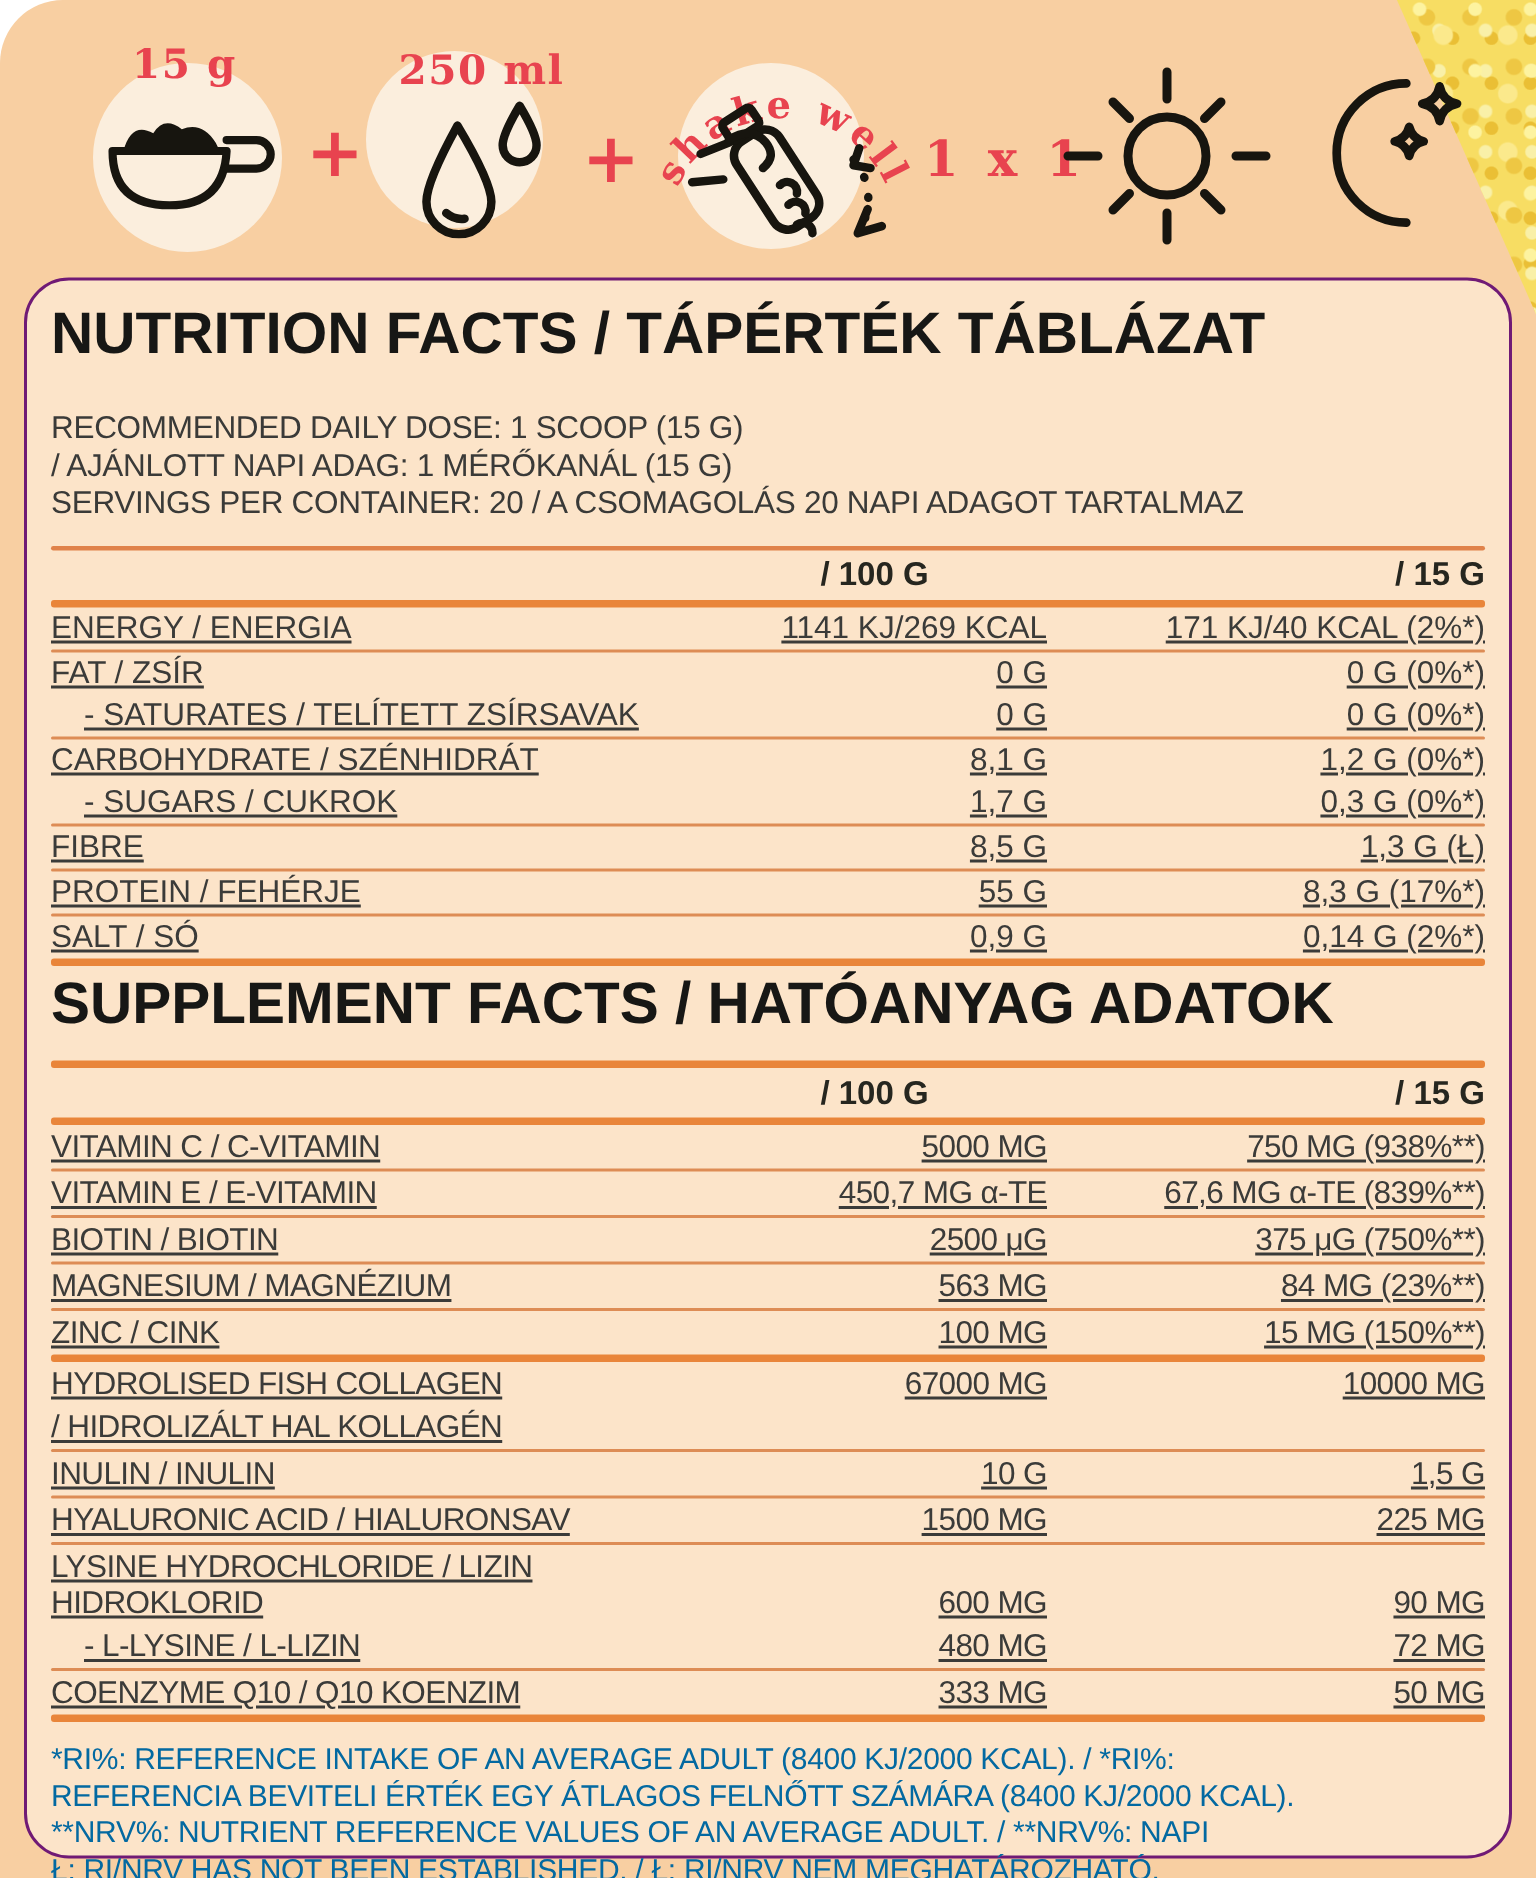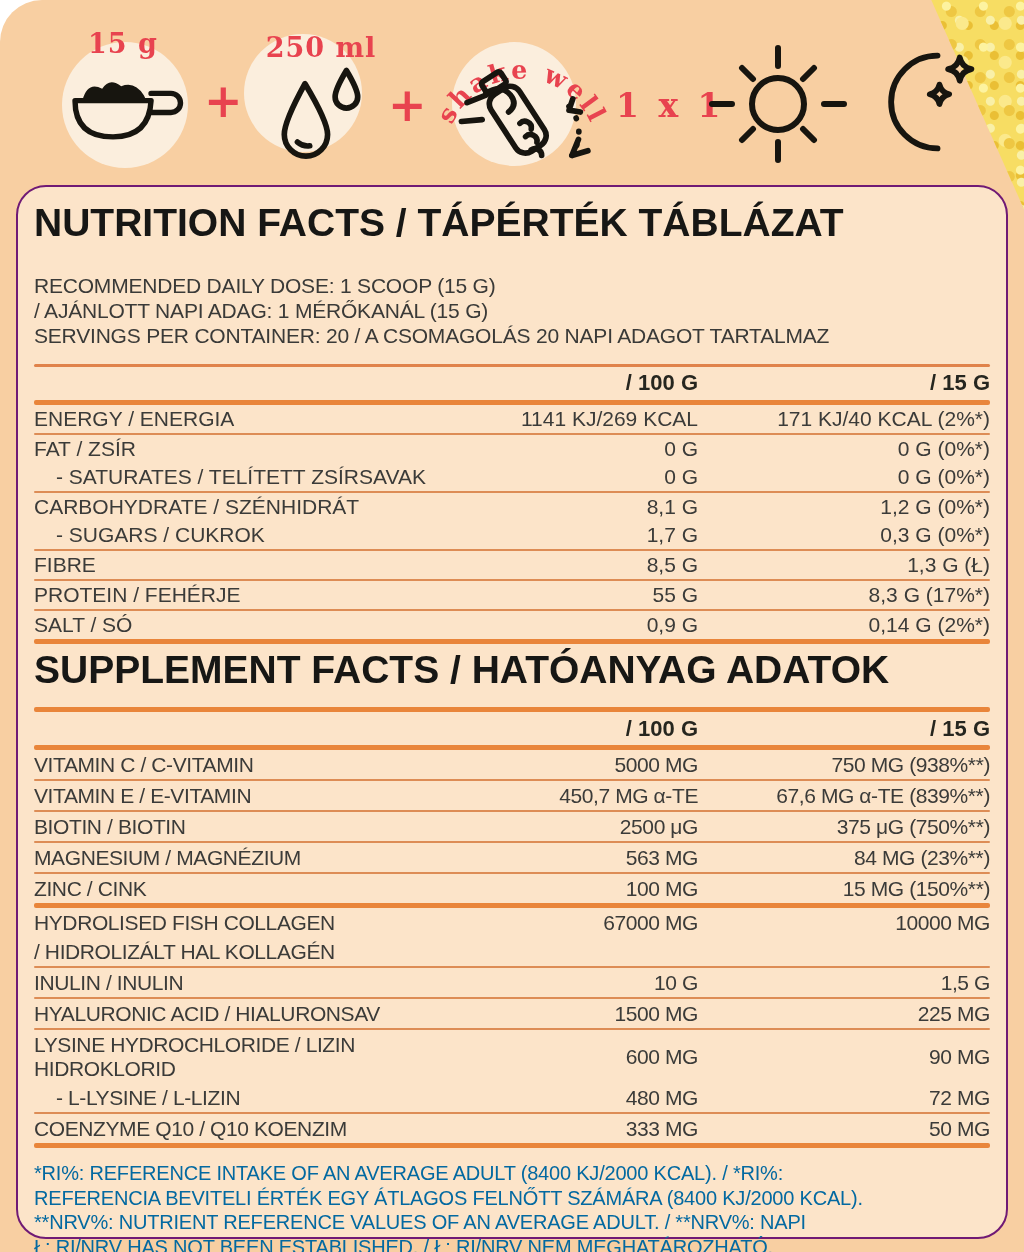--- a/index.html
+++ b/index.html
@@ -25,27 +25,27 @@
   .u-freq{position:absolute;font-family:"DejaVu Serif",serif;font-weight:700;color:#e8434f;font-size:33px;letter-spacing:4px;}
   svg.doodle{display:block;margin:0 auto;}
   .stroke{fill:none;stroke:#17150f;stroke-width:6;stroke-linecap:round;stroke-linejoin:round;}
   
   .panel{position:absolute;left:16px;top:185px;width:992px;height:1054px;box-sizing:border-box;
     background:#fce4c9;border:2px solid #701a75;border-radius:30px;padding:10px 16px 12px 16px;}
   .big-title{font-size:39px;font-weight:700;color:#171715;letter-spacing:0;margin:4px 0 3px 0;line-height:1.12;}
   .subtitle{font-size:21px;color:#3a3a38;line-height:25px;letter-spacing:-0.2px;margin-top:28px;}
   .thead{display:flex;align-items:center;height:33px;font-weight:700;font-size:22px;color:#26261f;}
   .thead .sp{flex:1}
-  .thead .h100{width:230px;text-align:right;}
+  .thead .h100{width:230px;text-align:center;}
   .thead .h15{width:292px;text-align:right;}
   .rule{width:100%;border-radius:2px;}
   .rule.thin{height:2px;background:#dd8c55;}
   .rule.mid{height:3px;background:#e0824a;}
   .rule.thick{height:5px;background:#e9853a;}
-  .trow{display:flex;align-items:center;font-size:21px;color:#3b3b39;line-height:24px;padding:2px 0;}
+  .trow{display:flex;align-items:flex-end;font-size:21px;color:#3b3b39;line-height:24px;padding:2px 0;text-decoration:underline;}
   .trow .lbl{flex:1;}
   .trow .v100{width:230px;text-align:right;}
   .trow .v15{width:292px;text-align:right;}
   .trow.indent .lbl{padding-left:22px;}
   .supp .trow{letter-spacing:-0.4px;padding:2.5px 0;}
   .footnotes{margin-top:13px;font-size:20px;line-height:24.5px;color:#0369a1;letter-spacing:-0.2px;}
   .mt16{margin-top:16px;} .mt22{}
 </style>
 </head>
 <body>

